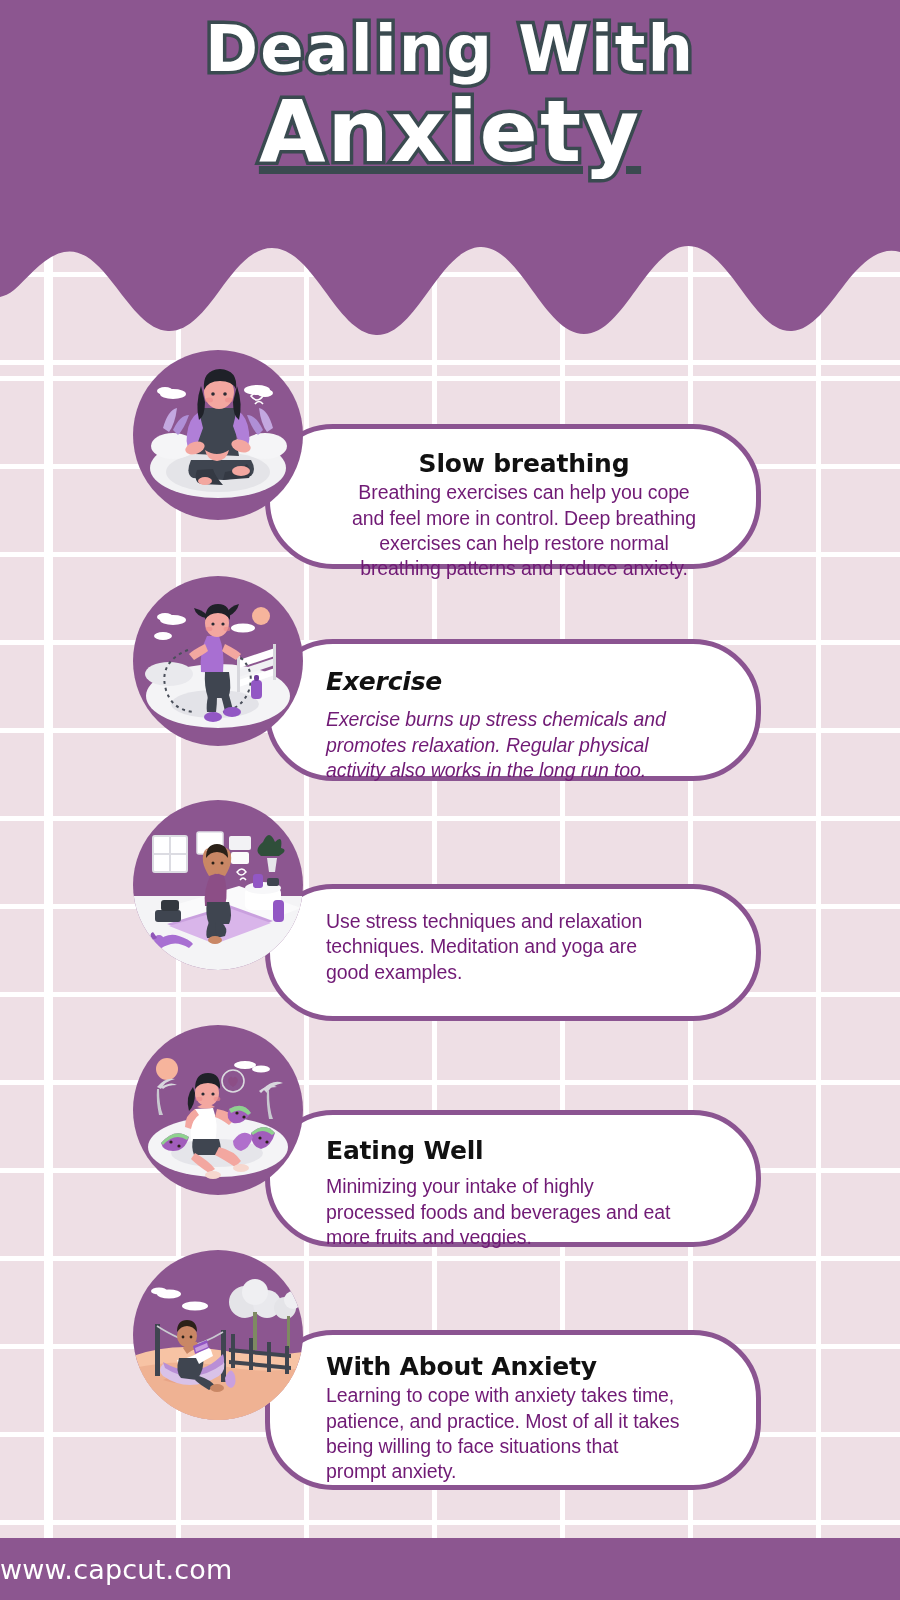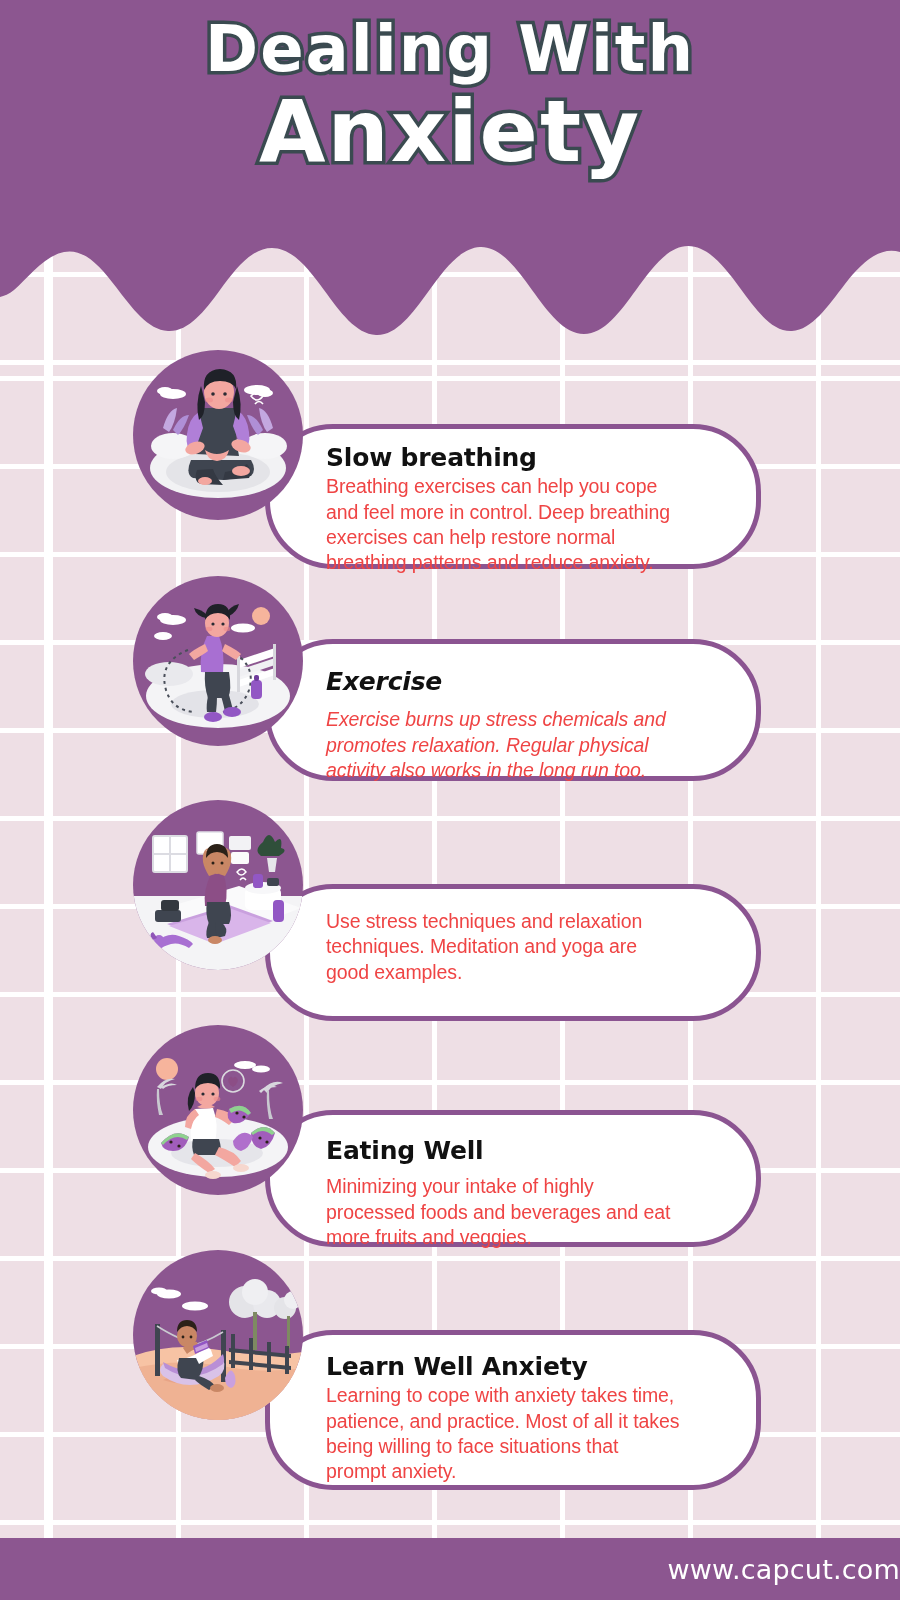--- a/index.html
+++ b/index.html
@@ -37,21 +37,21 @@
     font-family:"DejaVu Sans", sans-serif;
     font-weight:bold;
     font-size:64px;
     line-height:0.98;
     letter-spacing:2px;
     color:#FFFFFF;
     -webkit-text-stroke:7px #3A4A50;
     paint-order:stroke fill;
     display:block;
   }
-  .big-title.l2 { font-size:86px; margin-top:8px; }
+  .big-title.l2 { font-size:86px; margin-top:8px;text-decoration:underline; }
 
   
   #rows { position:absolute; top:0; left:0; width:900px; height:1600px; z-index:4; }
 
   .row { position:absolute; left:0; width:900px; }
 
   .circle {
     position:absolute;
     width:170px; height:170px;
     border-radius:50%;
@@ -75,53 +75,53 @@
     font-size:25px;
     line-height:1.25;
     color:#111111;
     margin-bottom:1px;
     letter-spacing:-0.2px;
   }
   .card-body {
     font-family:"Liberation Sans", sans-serif;
     font-size:19.5px;
     line-height:1.30;
-    color:#ef4444;
+    color:#701a75;
     letter-spacing:-0.1px;
     white-space:pre-line;
   }
 
   
   #row0 .circle { top:350px; left:133px; }
   #row0 .card   { top:424px; left:265px; width:496px; height:145px; }
   #row1 .circle { top:576px; left:133px; }
   #row1 .card   { top:639px; left:265px; width:496px; height:142px;font-style:italic; }
   #row2 .circle { top:800px; left:133px; }
   #row2 .card   { top:884px; left:265px; width:496px; height:137px; }
   #row3 .circle { top:1025px; left:133px; }
   #row3 .card   { top:1110px; left:265px; width:496px; height:137px; }
   #row4 .circle { top:1250px; left:133px; }
   #row4 .card   { top:1330px; left:265px; width:496px; height:160px; }
 
   #row2 .card-title { padding-left:6px; }
   #row2 .card-body  { padding-left:0px; }
-  #row0 .card { padding-top:13px; }
+  #row0 .card { padding-top:19px;text-align:center; }
   #row1 .card { padding-top:22px; }
   #row1 .card-title { margin-bottom:10px; }
   #row2 .card { padding-top:20px; }
   #row2 .card-title { margin-bottom:8px; }
   #row3 .card { padding-top:20px; }
   #row3 .card-title { margin-bottom:8px; }
   #row4 .card { padding-top:16px; }
 
   
   #footer {
     position:absolute; left:0; bottom:0; width:900px; height:62px;
     background:#8C5690;
-    display:flex; align-items:center; justify-content:flex-end;
+    display:flex; align-items:center; justify-content:flex-start;
     z-index:7;
   }
   #footer-text {
     font-family:"DejaVu Sans", sans-serif;
     color:#FFFFFF;
     font-size:27px;
     letter-spacing:0.2px;
   }
 </style>
 </head>
@@ -393,21 +393,21 @@
         <ellipse cx="54" cy="86" rx="10" ry="11" fill="#C98765"></ellipse>
         <path d="M44 82 q0 -12 10 -12 q10 0 10 12 q-4 -6 -10 -6 q-6 0 -10 6 Z" fill="#2B2118"></path>
         <circle cx="50" cy="87" r="1.4" fill="#2B2118"></circle>
         <circle cx="58" cy="87" r="1.4" fill="#2B2118"></circle>
         <path d="M60 96 l14 -6 l2 8 l-14 6 Z" fill="#9257C4"></path>
         <path d="M62 98 l12 -5 l1 4 l-12 5 Z" fill="#C9A0DE"></path>
         <path d="M92 128 q6 -14 10 -2 q2 10 -4 12 q-6 -2 -6 -10 Z" fill="#C9A0DE"></path>
       </svg>
     </div>
     <div class="card">
-      <div class="card-title">Learn Well Anxiety</div>
+      <div class="card-title">With About Anxiety</div>
       <div class="card-body">Learning to cope with anxiety takes time,
 patience, and practice. Most of all it takes
 being willing to face situations that
 prompt anxiety.</div>
     </div>
   </div>
 
 </div>
 
 <div id="footer">

